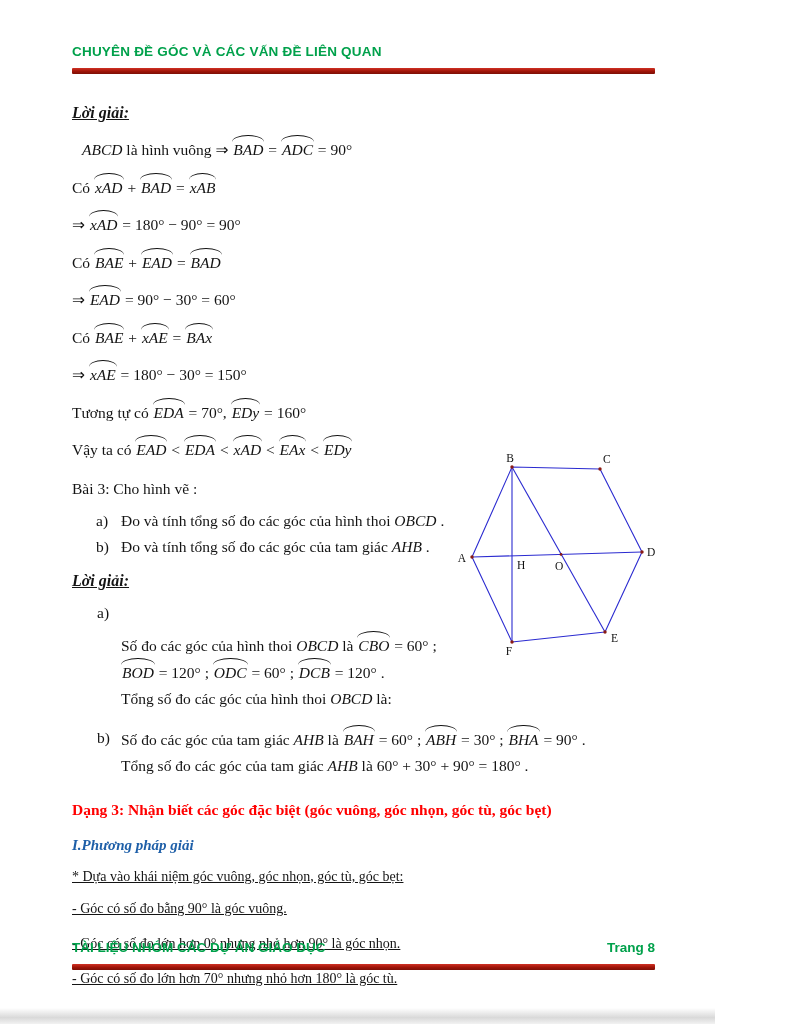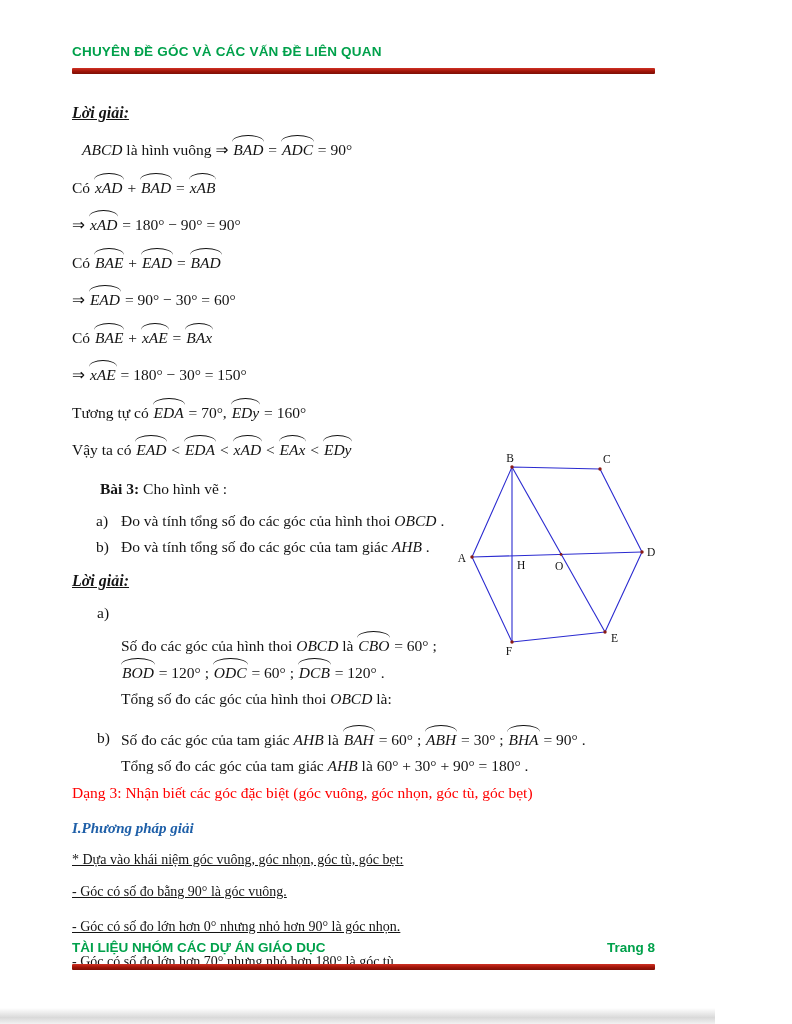--- a/index.html
+++ b/index.html
@@ -27,34 +27,34 @@
   .mathline.ind { padding-left:10px; }
   .arc { position:relative; display:inline-block; padding:0 1px; }
   .arc::before {
     content:""; position:absolute; left:0; right:0; top:-4px; height:6px;
     border-top:1.4px solid #111;
     border-radius:50% 50% 0 0 / 100% 100% 0 0;
   }
   i { font-style:italic; }
   .bai3 { position:relative; margin-top:18px; }
   .bai3-head { font-size:15.5px; line-height:21px; }
-  .bold { font-weight:bold;margin-left:28px; }
+  .bold { font-weight:normal; }
   .items { margin-top:11px; }
   .item { display:flex; margin-left:24px; margin-bottom:5px; font-size:15.5px; line-height:21px; }
   .marker { flex:0 0 25px; }
   .itext { max-width:420px; }
   .lg2 { margin-top:15px; margin-bottom:0; }
   .sol-item { display:flex; margin-top:14px; font-size:15.5px; }
   .sol-item .marker { margin-left:25px; flex:0 0 24px; }
   .sol-lines { flex:1; }
   .sol-lines.narrow { max-width:450px;margin-top:31px; }
   .sol-line { line-height:21px; margin-bottom:5.5px; }
   .figure { position:absolute; top:-26px; right:-6px; }
   .flabel text { font-family:"Liberation Serif", serif; font-size:11.5px; fill:#111; }
-  .dang3 { color:#ff0000; font-weight:normal; font-size:15.5px; line-height:21px; }
+  .dang3 { margin-top:17px; color:#ff0000; font-weight:bold; font-size:15.5px; line-height:21px; }
   .method {
     margin-top:15px; color:#1e5fa8; font-weight:bold; font-style:italic;
     font-size:15px; line-height:20px;
   }
   .mline { font-size:14px; line-height:21px; margin-top:11px;text-decoration:underline; }
   .mline.sp { margin-top:14px; }
   .page-footer {
     position:absolute; left:72px; right:60px; top:940px;
     font-family:"Liberation Sans", sans-serif; font-weight:bold;
     font-size:13.5px; color:#00a14b;

